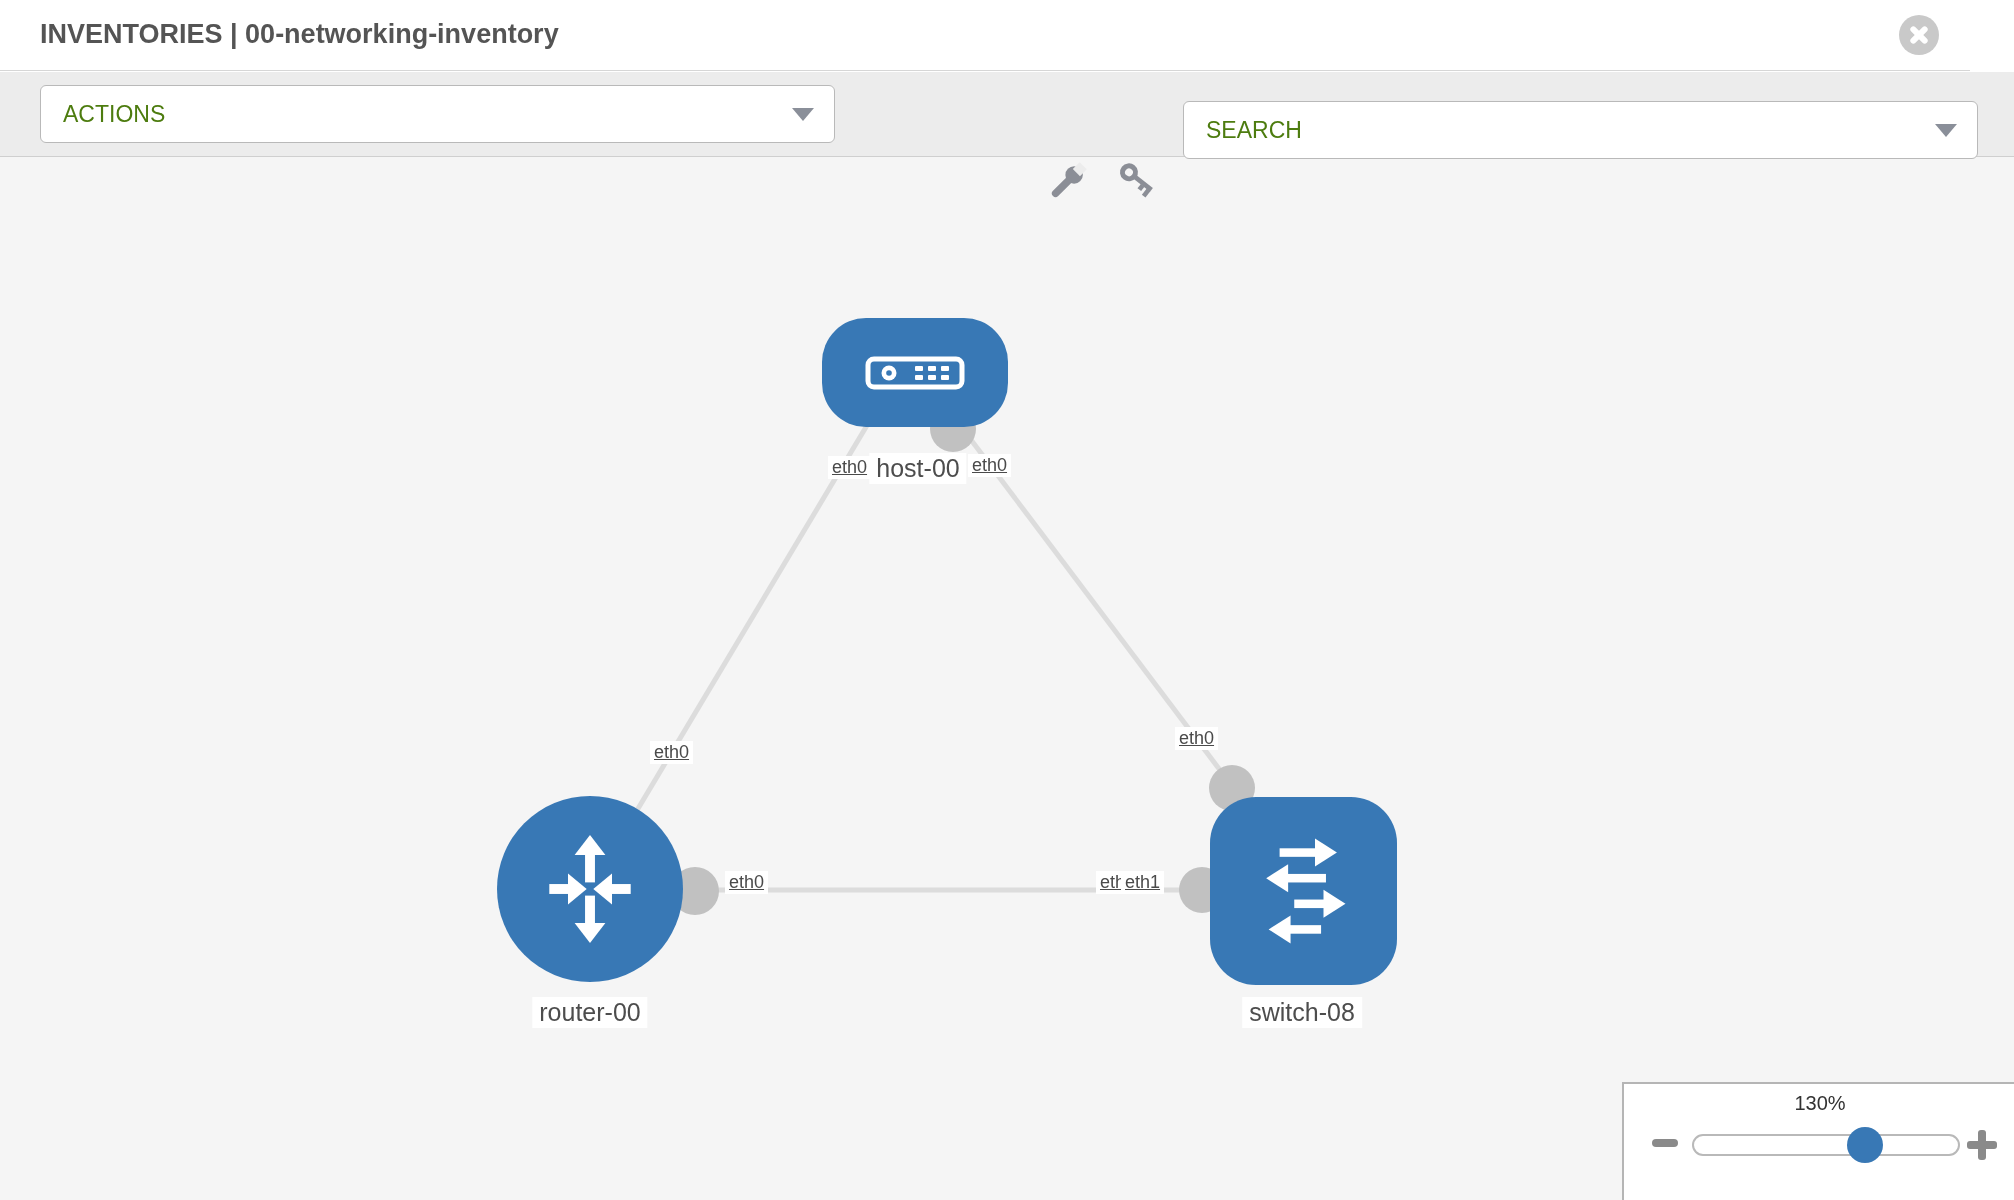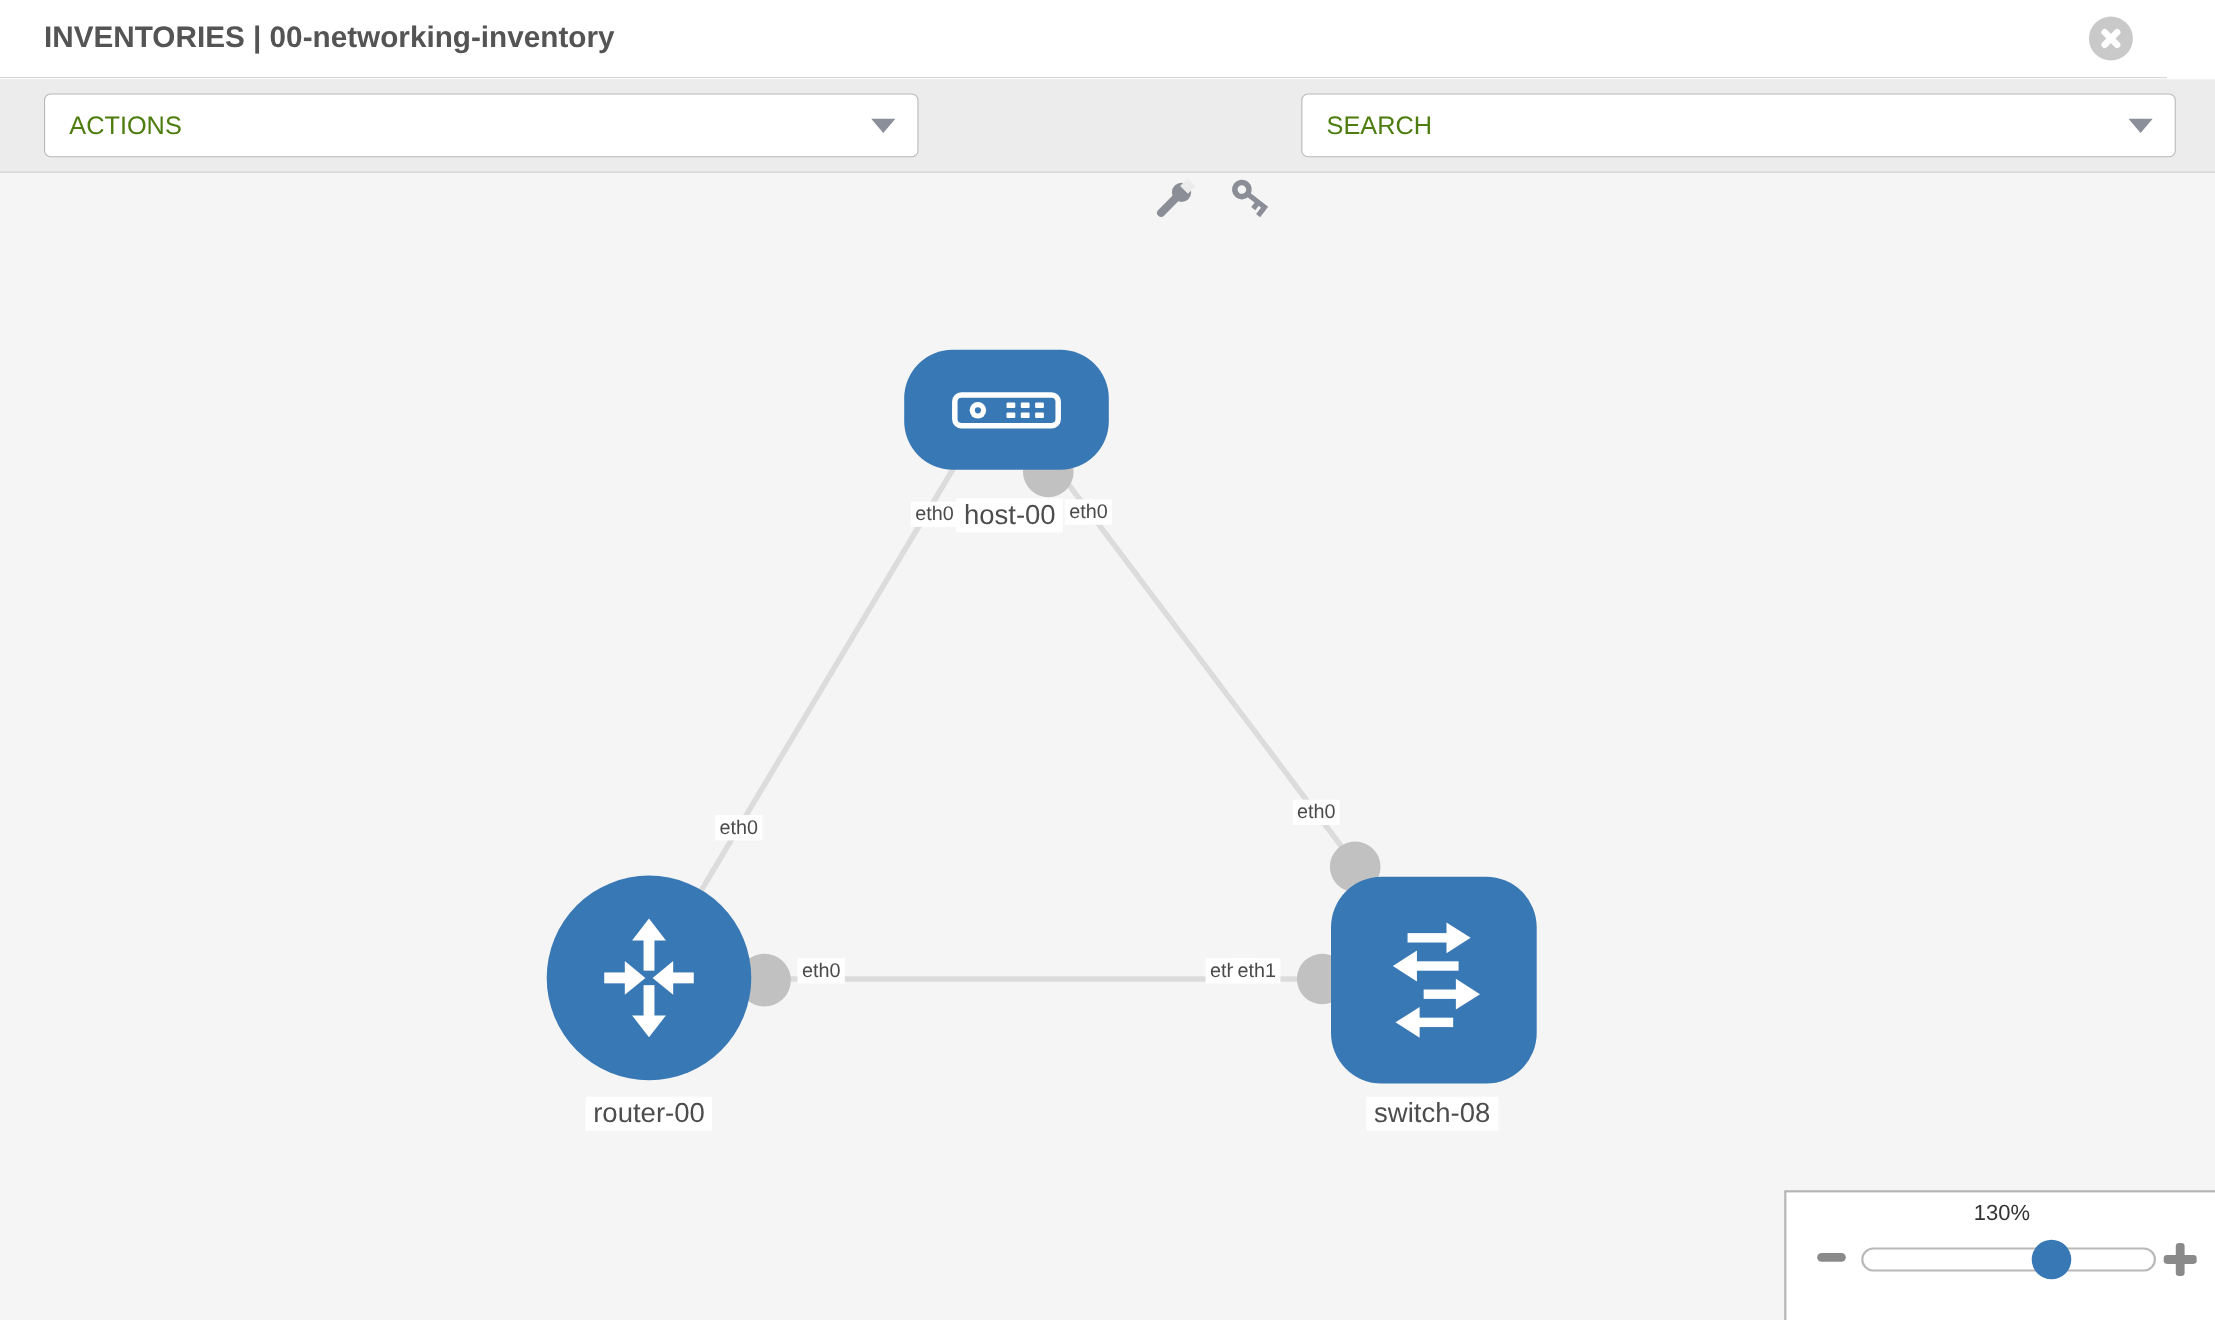--- a/index.html
+++ b/index.html
@@ -23,21 +23,21 @@
   .close-btn::after  { transform:rotate(-45deg); }
 
   
   .toolbar { position:absolute; top:72px; left:0; width:2014px; height:85px;
              background:#ececec; border-bottom:1px solid #cfcfcf; z-index:19; }
   .select-box { position:absolute; top:13px; height:58px; background:#ffffff;
                 border:1px solid #b9b9b9; border-radius:6px; display:flex;
                 align-items:center; padding:0 22px; font-size:23px; color:#4d7c0f;
                 cursor:pointer; }
   .actions-box { left:40px; width:795px; }
-  .search-box  { left:1183px; width:795px; }
+  .search-box  { left:1183px; width:795px;margin-top:16px; }
   .caret { position:absolute; right:20px; top:50%; margin-top:-6px; width:0; height:0;
            border-left:11px solid transparent; border-right:11px solid transparent;
            border-top:13px solid #8a8f99; }
   .tool-btn { position:absolute; top:89px; width:46px; height:46px; cursor:pointer; z-index:21; }
   .tool-btn svg { width:100%; height:100%; overflow:visible; }
   .wrench-btn { left:1042px; transform:rotate(45deg); }
   .key-btn    { left:1112px; transform:rotate(38deg); }
 
   
   .canvas { position:absolute; top:157px; left:0; width:2014px; height:1043px;
@@ -47,21 +47,21 @@
   .node { position:absolute; display:flex; align-items:center; justify-content:center;
           background:#3878b5; cursor:pointer; z-index:5; }
   .node-host   { left:822px;  top:161px; width:186px; height:109px; border-radius:44px; }
   .node-router { left:497px;  top:639px; width:186px; height:186px; border-radius:50%; }
   .node-switch { left:1210px; top:640px; width:187px; height:188px; border-radius:46px; }
 
   .node-label { position:absolute; transform:translateX(-50%); background:#ffffff;
                 color:#4d4d4d; font-size:25px; padding:1px 7px; white-space:nowrap;
                 z-index:6; }
   .if-label { position:absolute; background:#ffffff; color:#4a4a4a; font-size:18px;
-              padding:1px 4px; white-space:nowrap; z-index:6; }
+              padding:1px 4px; white-space:nowrap; z-index:6;text-decoration:underline; }
 
   
   .zoom-panel { position:absolute; left:1622px; top:1082px; width:400px; height:130px;
                 background:#ffffff; border:2px solid #b5b5b5; z-index:30; }
   .zoom-level { position:absolute; left:0; top:8px; width:392px; text-align:center;
                 font-size:20px; color:#333333; }
   .zoom-minus { position:absolute; left:28px; top:55px; width:26px; height:8px;
                 background:#8a8a8a; border-radius:4px; cursor:pointer; }
   .zoom-track { position:absolute; left:68px; top:50px; width:268px; height:22px;
                 background:#ffffff; border:2px solid #b9b9b9; border-radius:12px;

